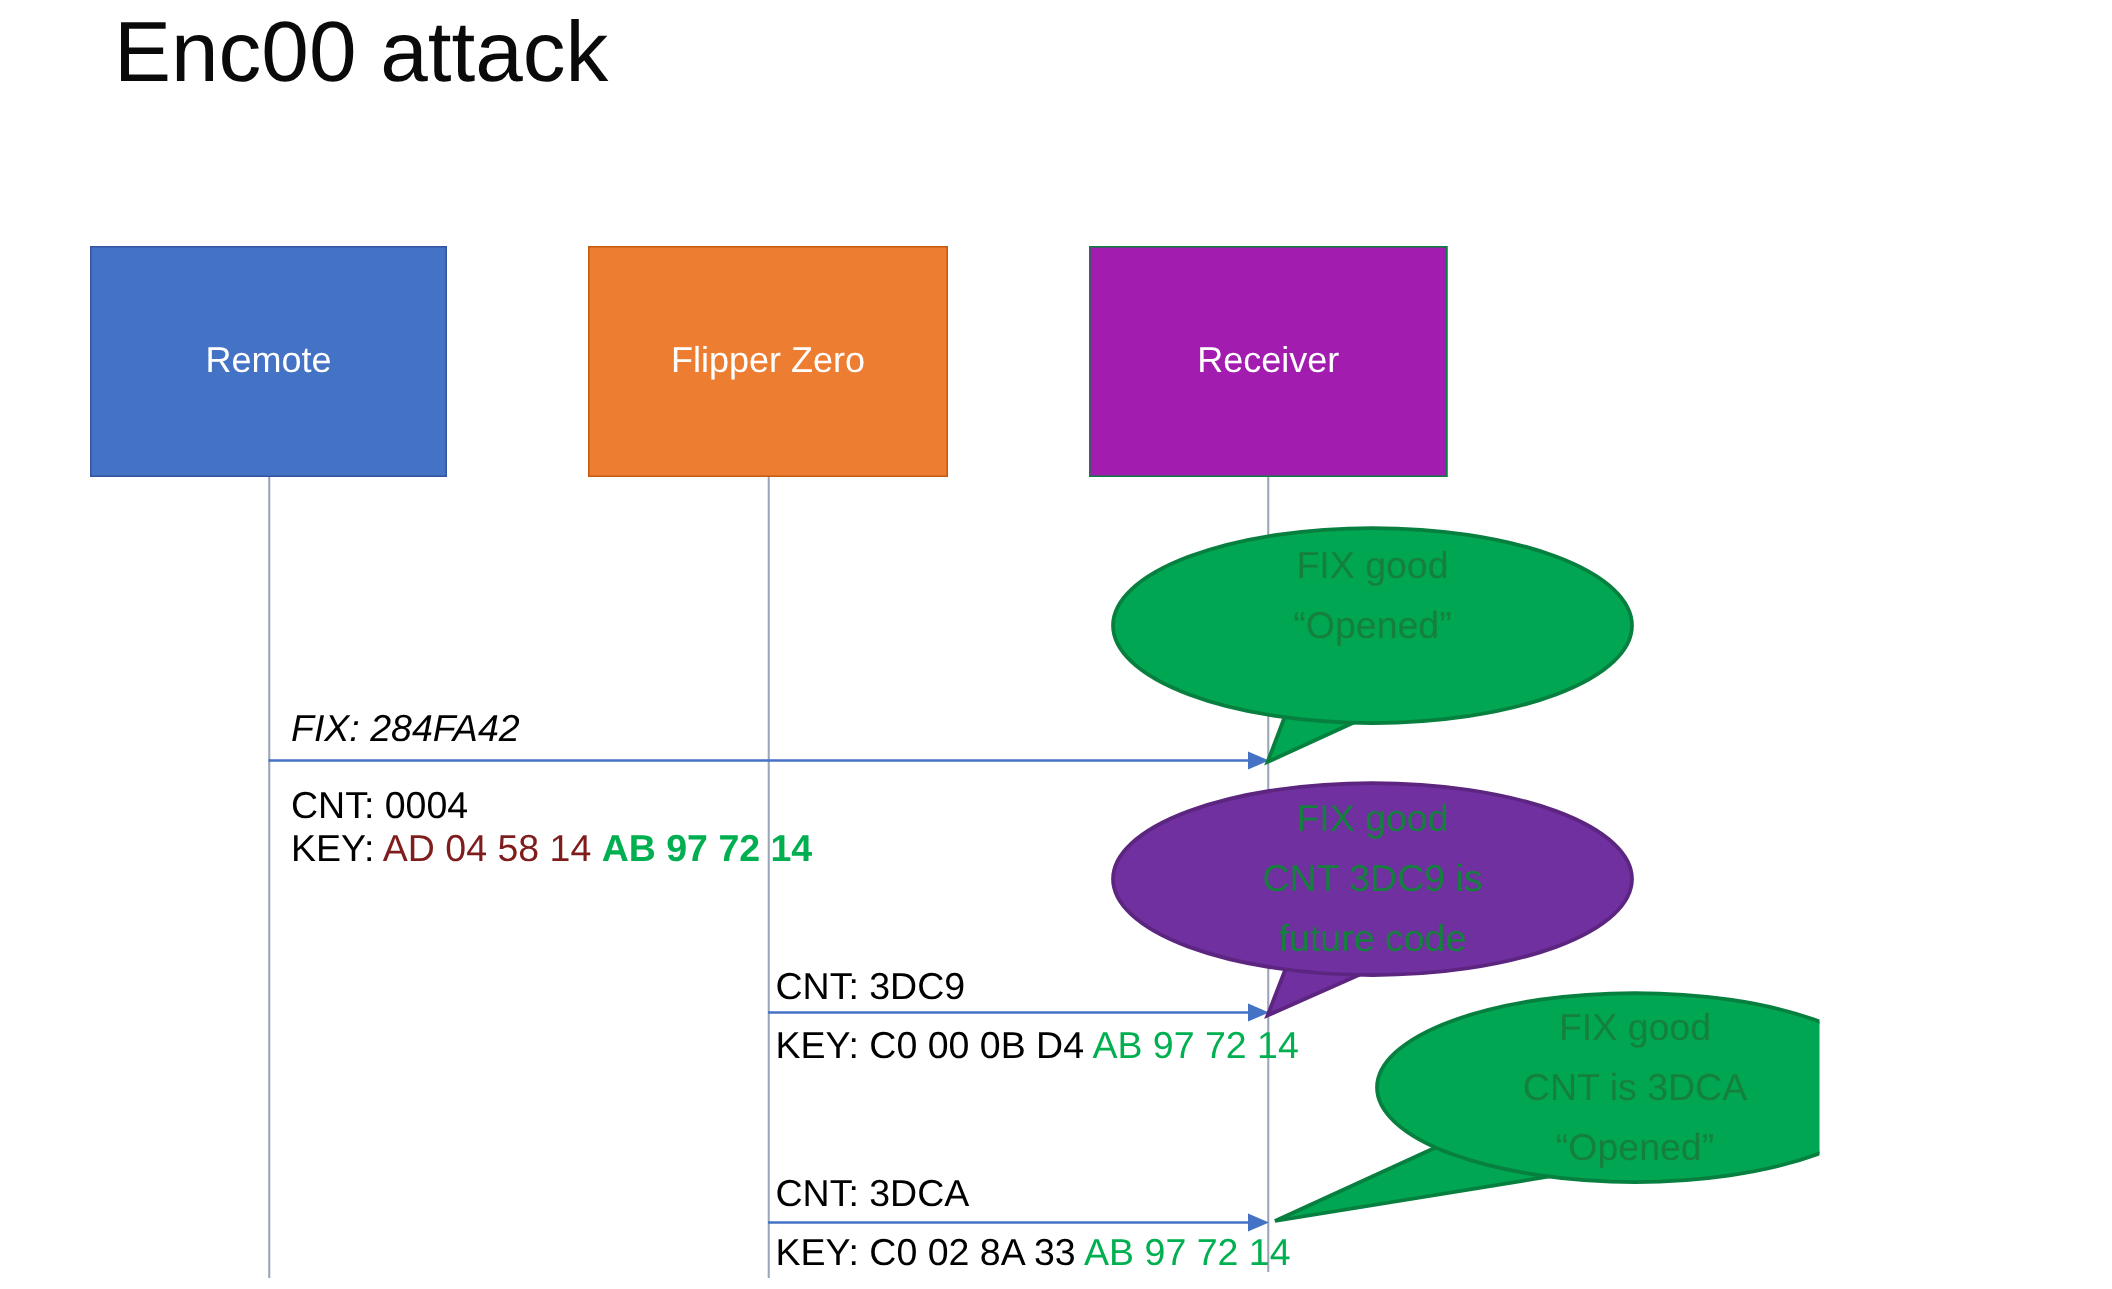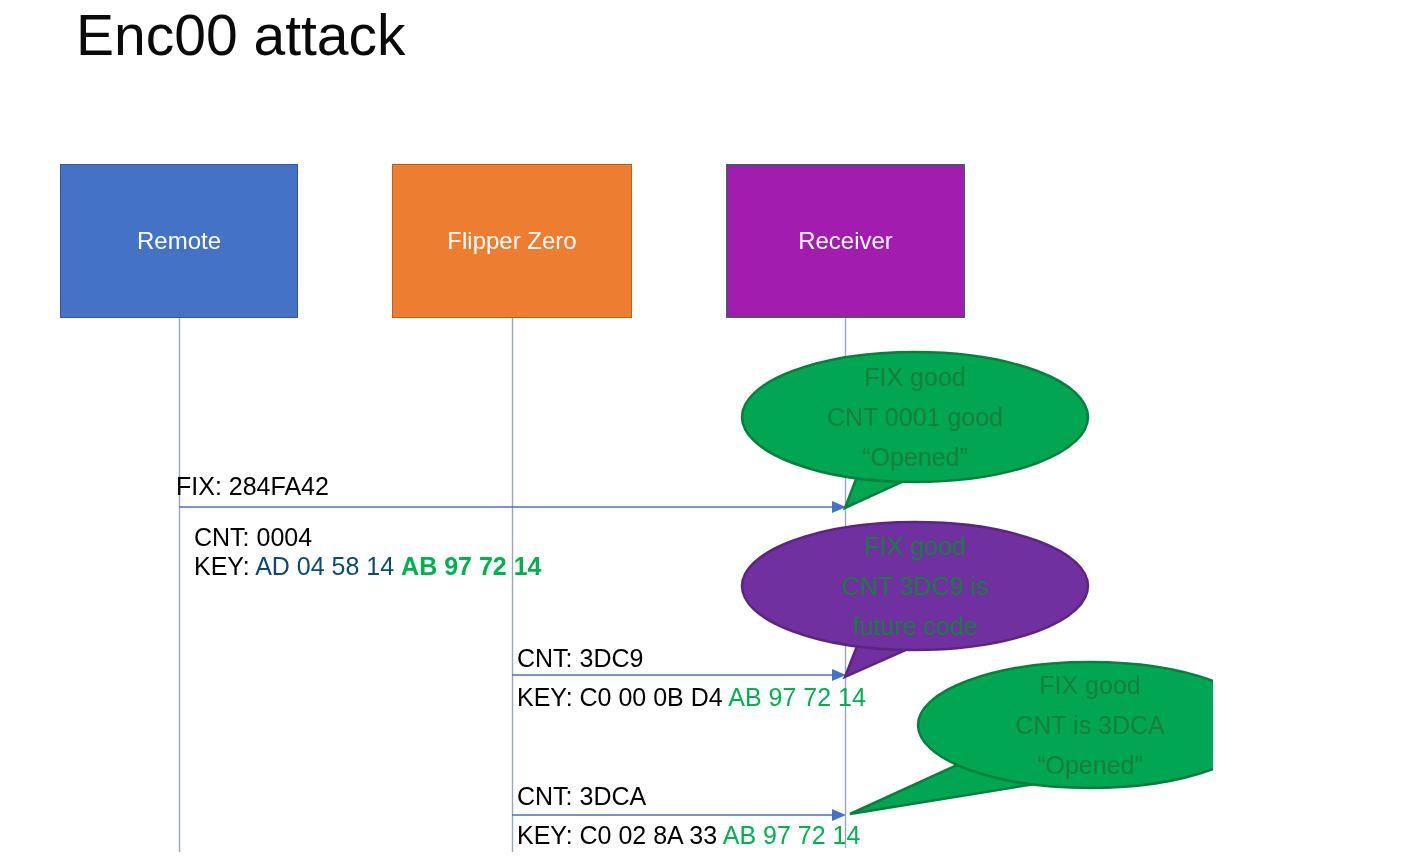--- a/index.html
+++ b/index.html
@@ -96,33 +96,32 @@
       <path d="M 864 628 L 845 677 L 915 646 Z" fill="#7030A0" stroke="#5B2580" stroke-width="2.5" style="fill: rgb(112, 48, 160);"></path>
       <ellipse cx="915" cy="586" rx="173" ry="64" fill="#7030A0" stroke="#5B2580" stroke-width="2.5" style="fill: rgb(112, 48, 160);"></ellipse>
     </g>
 
     <g>
       <path d="M 968 760 L 850 814 L 1035 784 Z" fill="#00A651" stroke="#077F3F" stroke-width="2.5" style="fill: rgb(0, 166, 81);"></path>
       <ellipse cx="1090" cy="725" rx="172" ry="63" fill="#00A651" stroke="#077F3F" stroke-width="2.5" style="fill: rgb(0, 166, 81);"></ellipse>
     </g>
   </svg>
 
-  <div class="msg" style="left:176px; top:472px;">FIX: 284FA42</div>
+  <div class="msg" style="left:194px; top:472px;font-style:italic;">FIX: 284FA42</div>
   <div class="msg" style="left:194px; top:511px;margin-top:12px;">CNT: 0004</div>
-  <div class="msg" style="left:194px; top:552px;"><span>KEY: </span><span class="red" style="color: #0c4a6e;">AD 04 58 14 </span><span class="green bold" style="color: rgb(0, 176, 80);">AB 97 72 14</span></div>
+  <div class="msg" style="left:194px; top:552px;"><span>KEY: </span><span class="red" style="color: #7f1d1d;">AD 04 58 14 </span><span class="green bold" style="color: rgb(0, 176, 80);">AB 97 72 14</span></div>
 
   <div class="msg" style="left:517px; top:644px;">CNT: 3DC9</div>
   <div class="msg" style="left:517px; top:683px;"><span>KEY: C0 00 0B D4 </span><span class="green" style="color: rgb(0, 176, 80);">AB 97 72 14</span></div>
 
   <div class="msg" style="left:517px; top:782px;">CNT: 3DCA</div>
   <div class="msg" style="left:517px; top:821px;"><span>KEY: C0 02 8A 33 </span><span class="green" style="color: rgb(0, 176, 80);">AB 97 72 14</span></div>
 
   <div class="bubble-text" style="left:742px; top:357px; width:346px;">
     <div>FIX good</div>
-    <div>CNT 0001 good</div>
     <div>“Opened”</div>
   </div>
   <div class="bubble-text" style="left:742px; top:526px; width:346px;">
     <div>FIX good</div>
     <div>CNT 3DC9 is</div>
     <div>future code</div>
   </div>
   <div class="bubble-text" style="left:918px; top:665px; width:344px;">
     <div>FIX good</div>
     <div>CNT is 3DCA</div>

